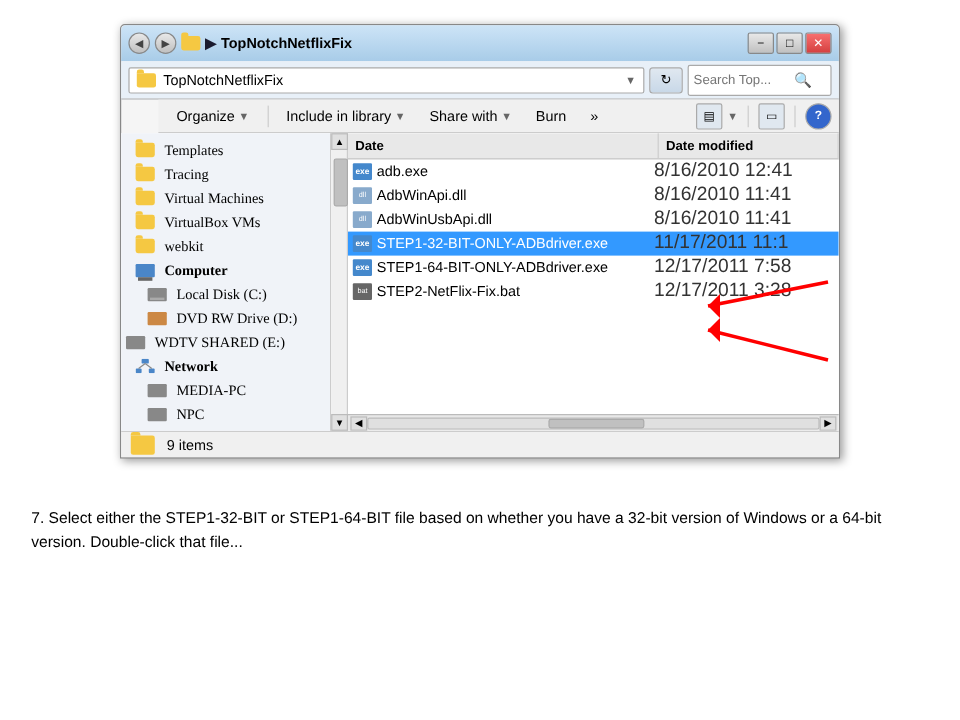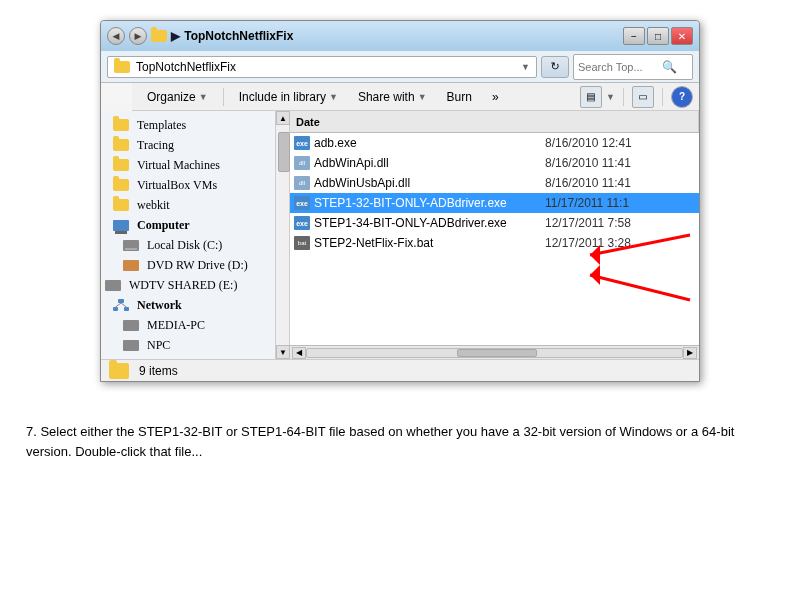--- a/index.html
+++ b/index.html
@@ -331,21 +331,21 @@
       flex-shrink: 0;
     }
     .file-name-cell {
       flex: 1;
       font-size: 12px;
       white-space: nowrap;
       overflow: hidden;
     }
     .file-date-cell {
       width: 150px;
-      font-size: 12px;
+      font-size: 16px;
       color: #333;
     }
 
     
     .icon-exe {
       width: 16px;
       height: 14px;
       background: #4488cc;
       border-radius: 1px;
       display: flex;
@@ -592,20 +592,23 @@
           <div class="scroll-thumb" style="width:12px; position:absolute; top:20px; left:1px;"></div>
           <div style="width:14px; height:14px; background:#e0e0e0; border:1px solid #bbb; display:flex; align-items:center; justify-content:center; font-size:8px; cursor:pointer; position:absolute; bottom:0;">▼</div>
         </div>
 
         <div class="file-list-container">
 
           <div class="file-list-header">
             <div class="file-list-col-header name-col">
               <span>Date</span>
             </div>
+            <div class="file-list-col-header date-col">
+              <span>Date modified</span>
+            </div>
           </div>
 
           <div class="file-list">
 
             <div class="file-row">
               <div class="file-icon">
                 <div class="icon-exe">exe</div>
               </div>
               <div class="file-name-cell">adb.exe</div>
               <div class="file-date-cell">8/16/2010 12:41</div>
@@ -632,21 +635,21 @@
                 <div class="icon-exe">exe</div>
               </div>
               <div class="file-name-cell">STEP1-32-BIT-ONLY-ADBdriver.exe</div>
               <div class="file-date-cell">11/17/2011 11:1</div>
             </div>
 
             <div class="file-row">
               <div class="file-icon">
                 <div class="icon-exe">exe</div>
               </div>
-              <div class="file-name-cell">STEP1-34-BIT-ONLY-ADBdriver.exe</div>
+              <div class="file-name-cell">STEP1-64-BIT-ONLY-ADBdriver.exe</div>
               <div class="file-date-cell">12/17/2011 7:58</div>
             </div>
 
             <div class="file-row">
               <div class="file-icon">
                 <div class="icon-bat">bat</div>
               </div>
               <div class="file-name-cell">STEP2-NetFlix-Fix.bat</div>
               <div class="file-date-cell">12/17/2011 3:28</div>
             </div>

